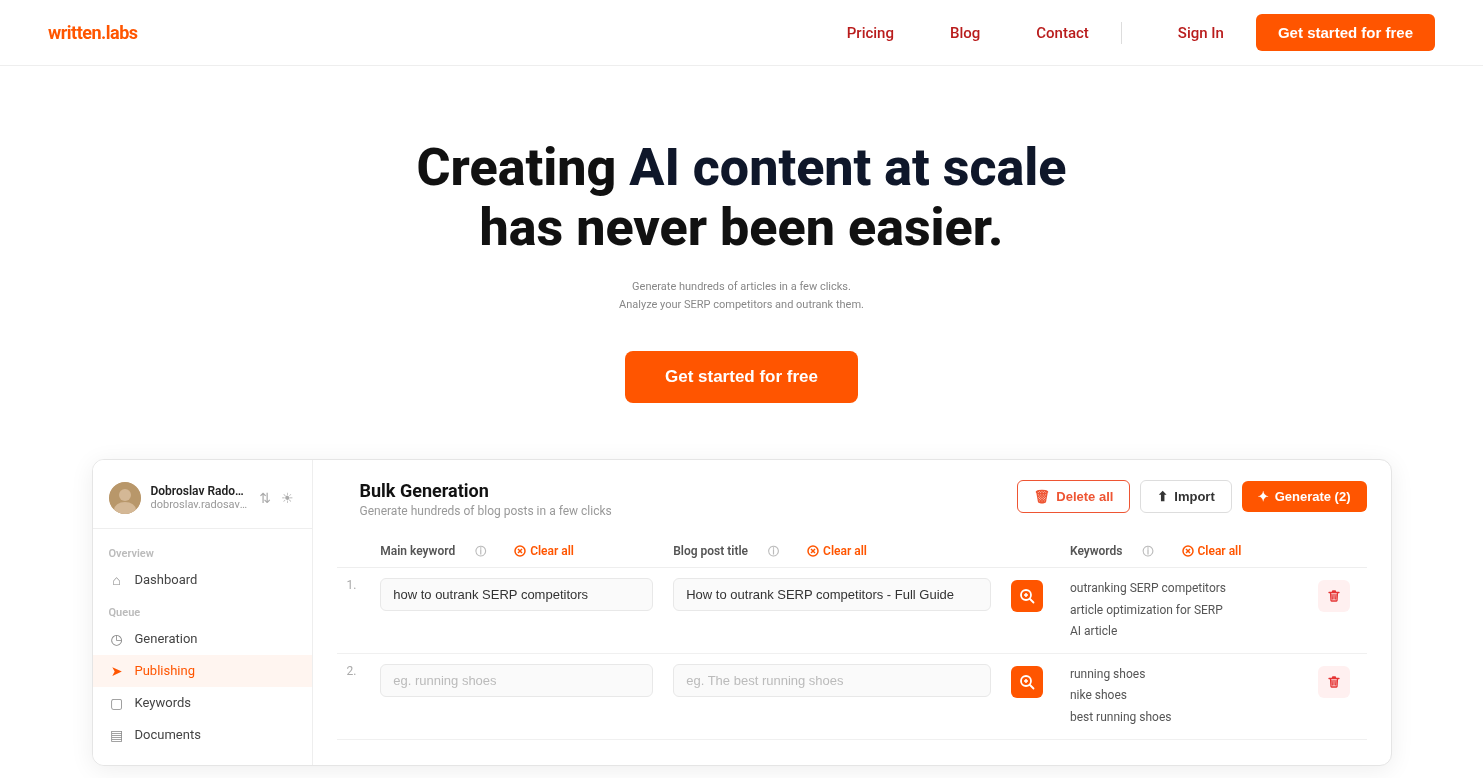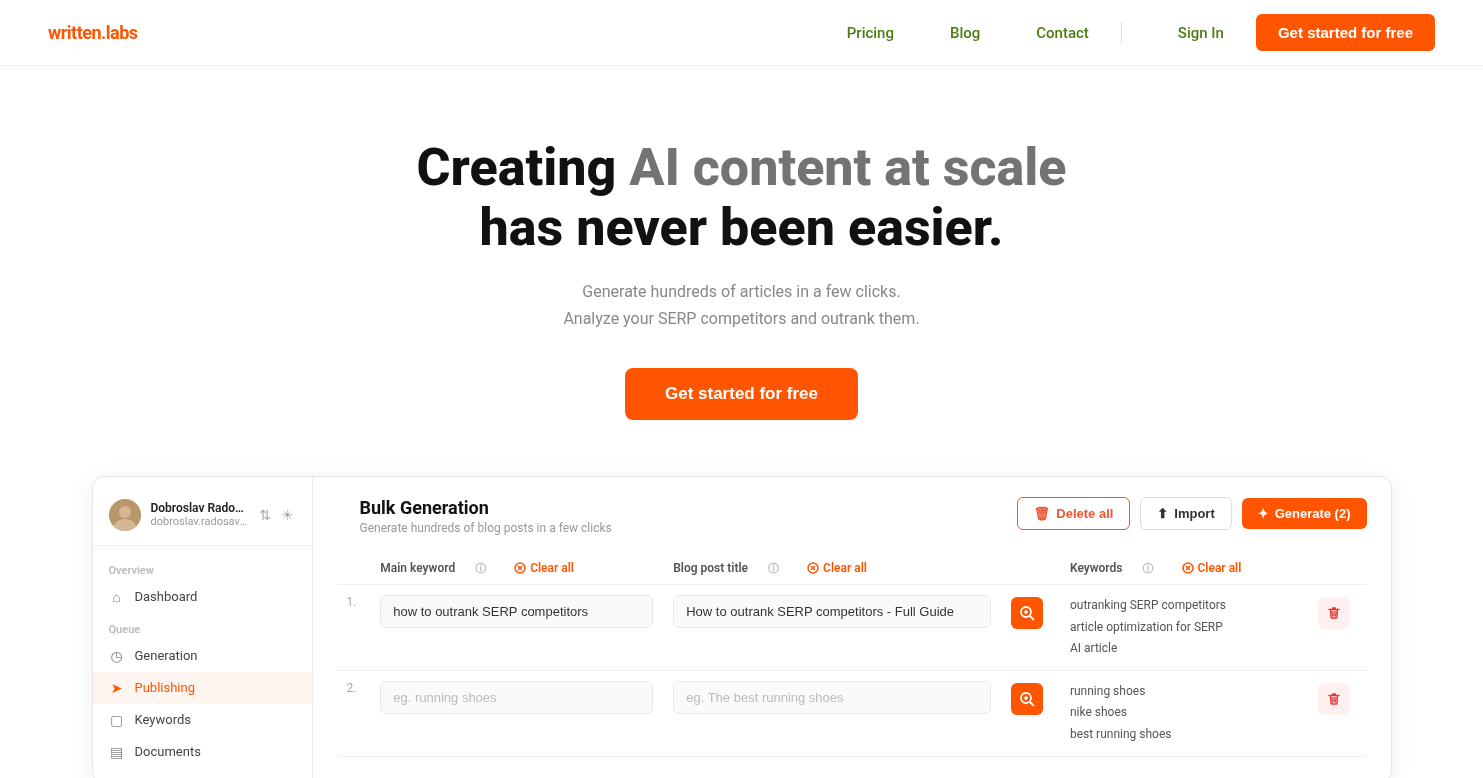--- a/index.html
+++ b/index.html
@@ -7,35 +7,35 @@
 
     
     .navbar {
       display: flex; align-items: center; justify-content: space-between;
       padding: 14px 48px; border-bottom: 1px solid #eee; background: #fff;
       position: sticky; top: 0; z-index: 100;
     }
     .navbar-logo { font-size: 18px; font-weight: 700; color: #111; letter-spacing: -0.5px; }
     .navbar-logo span { color: #f50; }
     .navbar-links { display: flex; align-items: center; gap: 32px; }
-    .navbar-links a { text-decoration: none; color: #4d7c0f; font-size: 15px; font-weight: 500; padding-left: 24px; }
+    .navbar-links a { text-decoration: none; color: #b91c1c; font-size: 15px; font-weight: 500; padding-left: 24px; }
     .navbar-divider { width: 1px; height: 22px; background: #ddd; }
     .navbar-signin { text-decoration: none; color: #222; font-size: 15px; font-weight: 500; }
     .btn-orange {
       background: #f50; color: #fff; border: none; border-radius: 6px;
       padding: 10px 22px; font-size: 15px; font-weight: 600; cursor: pointer;
     }
 
     
     .hero {
       text-align: center; padding: 72px 24px 56px;
     }
     .hero h1 { font-size: 52px; font-weight: 800; line-height: 1.15; color: #111; }
-    .hero h1 .orange { color: #737373; }
-    .hero p { margin-top: 20px; font-size: 16px; color: #888; line-height: 1.7; }
+    .hero h1 .orange { color: #0f172a; }
+    .hero p { margin-top: 20px; font-size: 11px; color: #888; line-height: 1.7; }
     .hero .cta { margin-top: 36px; }
     .btn-orange-lg {
       background: #f50; color: #fff; border: none; border-radius: 8px;
       padding: 16px 40px; font-size: 17px; font-weight: 600; cursor: pointer;
     }
 
     
     .demo-card {
       margin: 0 auto; max-width: 1300px; background: #fff;
       border: 1px solid #e5e5e5; border-radius: 12px;

